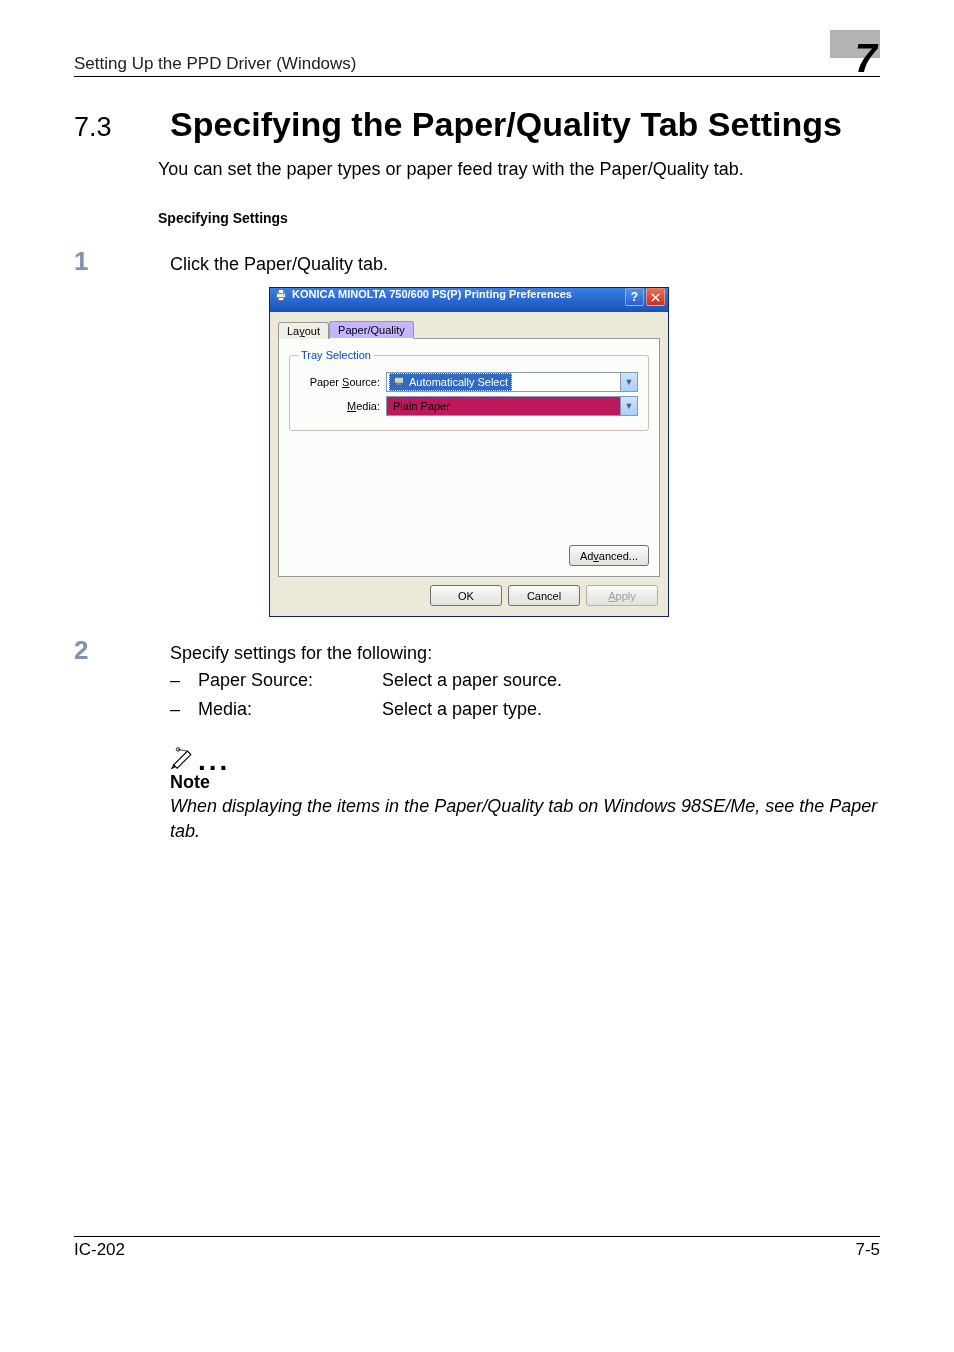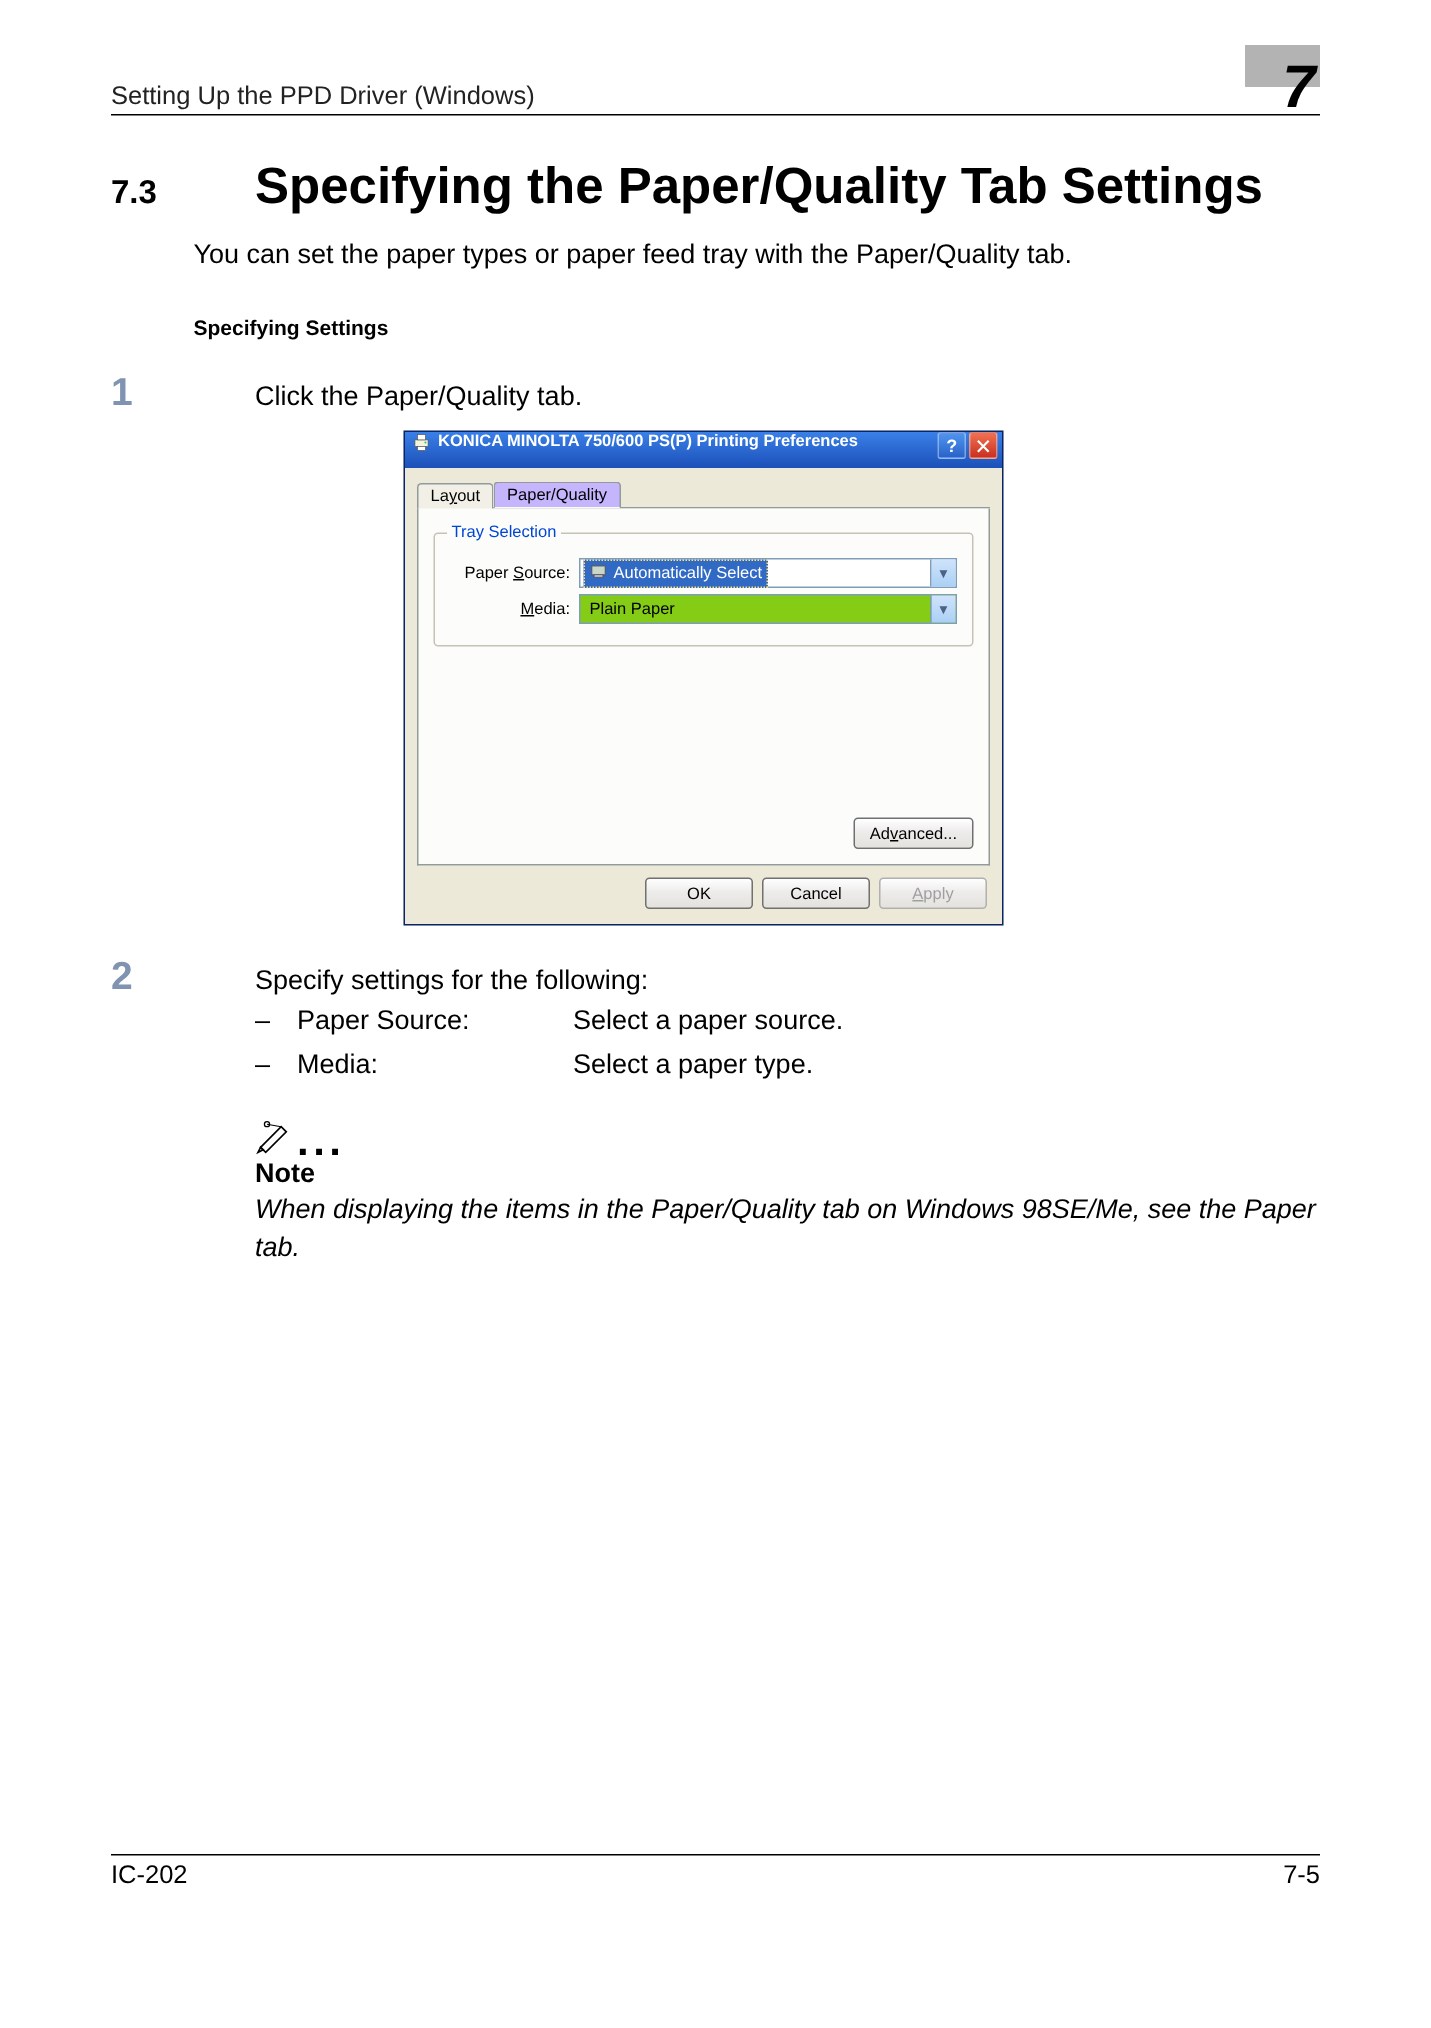--- a/index.html
+++ b/index.html
@@ -46,30 +46,30 @@
     background: #b3b3b3;
     z-index: -1;
   }
   .section-heading {
     display: flex;
     align-items: baseline;
     gap: 28px;
     margin-bottom: 12px;
   }
   .section-number {
-    font-size: 22px;
-    font-weight: bold;
+    font-size: 27px;
+    font-weight: normal;
     width: 68px;
   }
   .section-title {
     font-size: 34px;
     font-weight: bold;
   }
   .body-block {
-    margin-left: 55px;
+    margin-left: 84px;
     font-size: 18px;
     line-height: 1.45;
   }
   .sub-heading {
     font-weight: bold;
     font-size: 14px;
     margin-top: 26px;
     margin-bottom: 18px;
   }
   .step-row {
@@ -198,21 +198,21 @@
     gap: 6px;
   }
   .form-label {
     width: 80px;
     color: #000;
   }
   .combo {
     flex: 1;
     height: 20px;
     border: 1px solid #7f9db9;
-    background: #84cc16;
+    background: #be185d;
     display: flex;
     align-items: center;
     padding: 0 0 0 2px;
     position: relative;
     font-size: 11px;
   }
   .combo.selected-inner {
     background: #fff;
   }
   .combo .sel-hl {

